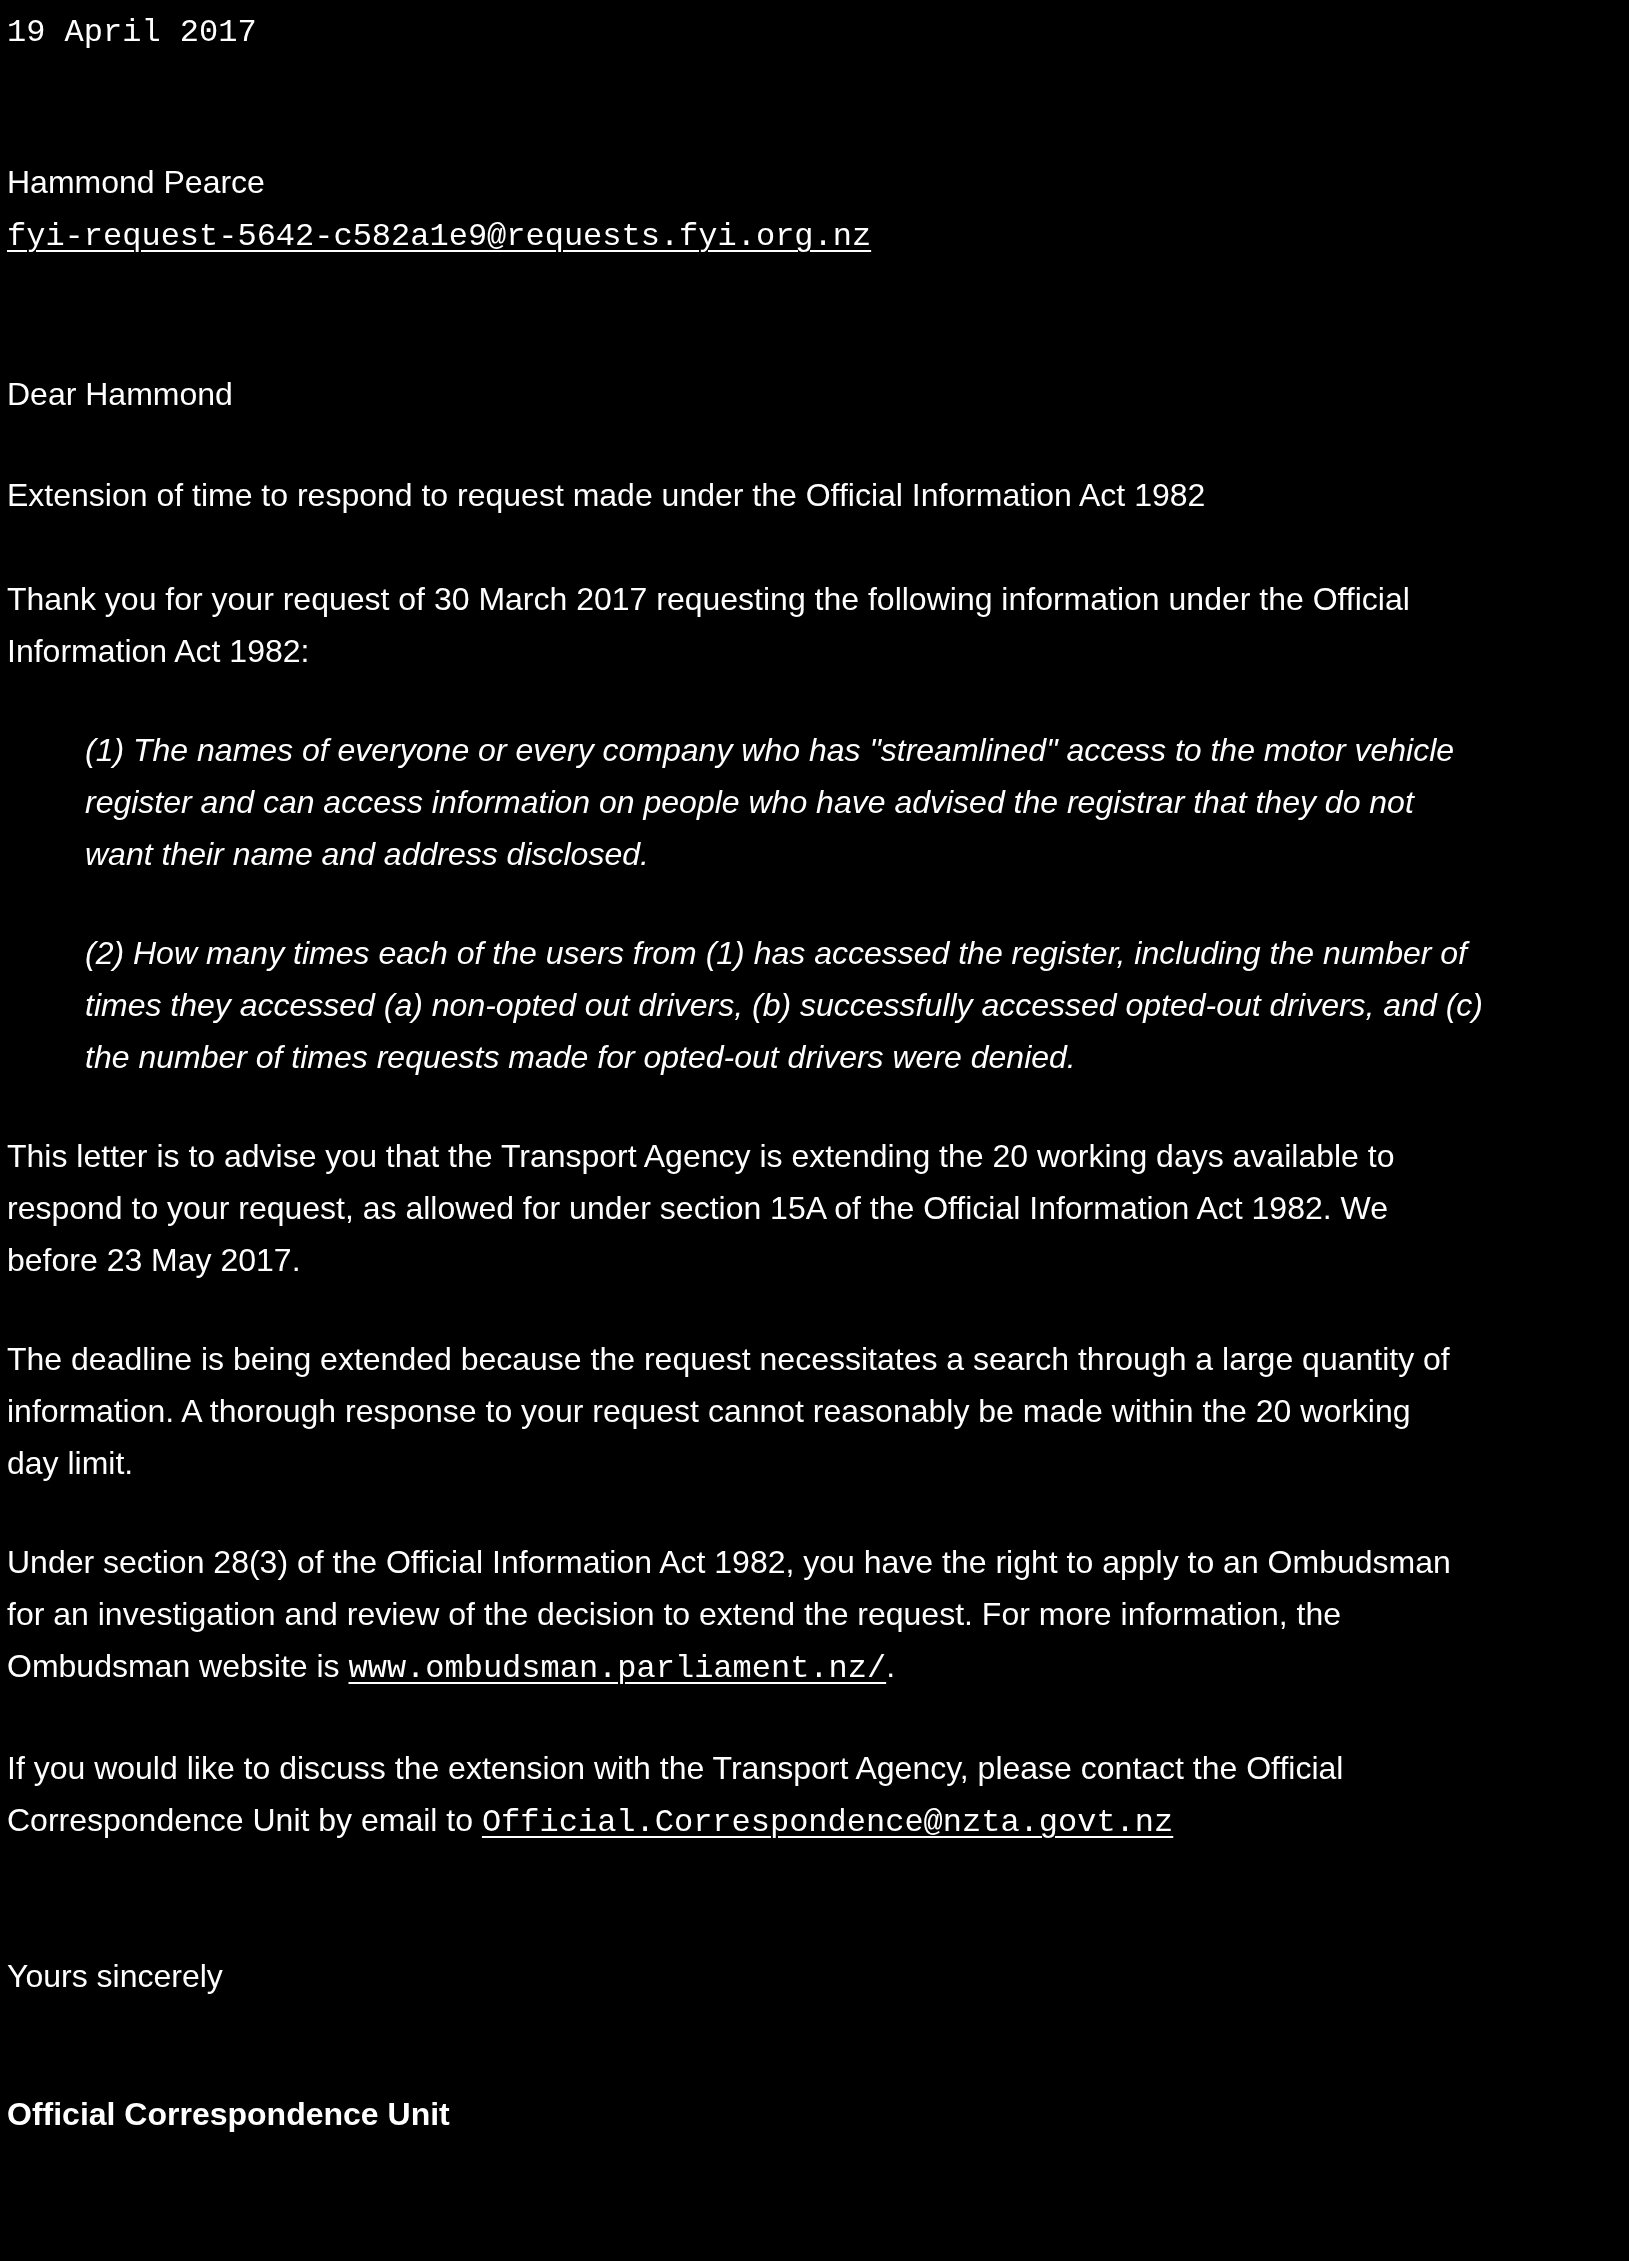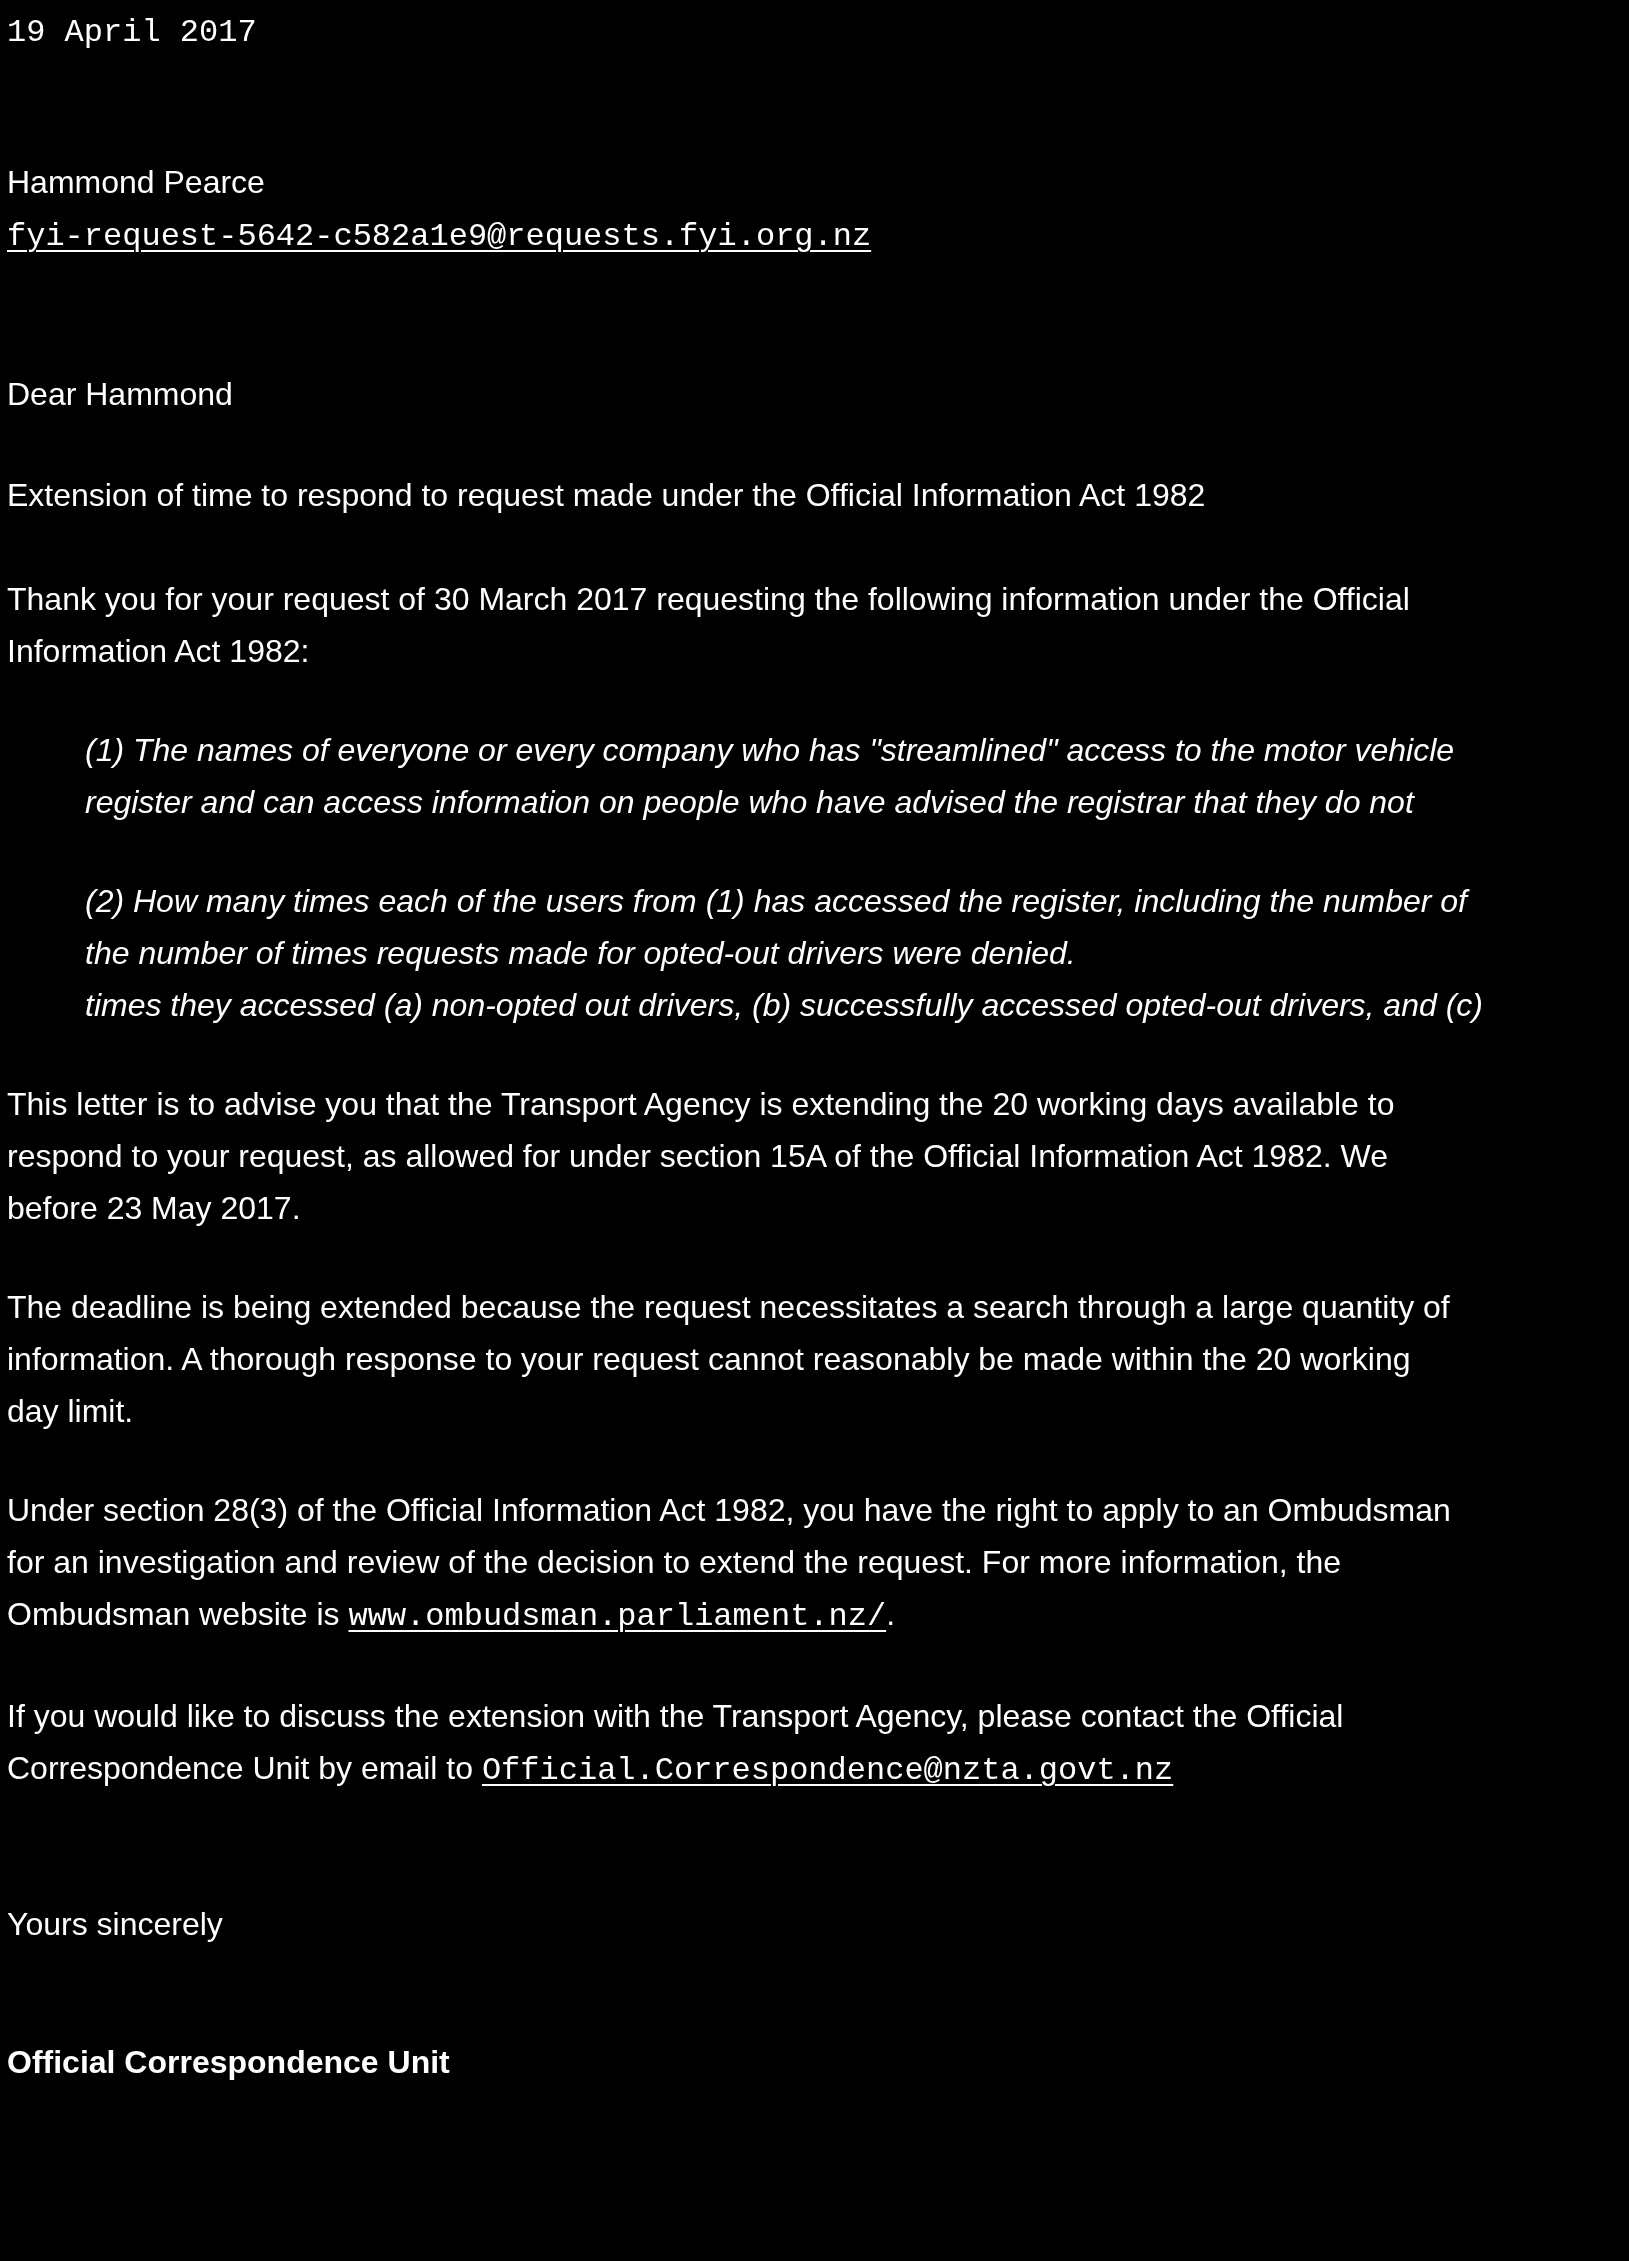--- a/index.html
+++ b/index.html
@@ -57,26 +57,27 @@
   <div class="line block-subject">Extension of time to respond to request made under the Official Information Act 1982</div>
 
   <div class="para">
     <div class="line">Thank you for your request of 30 March 2017 requesting the following information under the Official</div>
     <div class="line">Information Act 1982:</div>
   </div>
 
   <div class="quote">
     <div class="line">(1) The names of everyone or every company who has "streamlined" access to the motor vehicle</div>
     <div class="line">register and can access information on people who have advised the registrar that they do not</div>
+    <div class="line">want their name and address disclosed.</div>
   </div>
 
   <div class="quote">
     <div class="line">(2) How many times each of the users from (1) has accessed the register, including the number of</div>
+    <div class="line">times they accessed (a) non-opted out drivers, (b) successfully accessed opted-out drivers, and (c)</div>
     <div class="line">the number of times requests made for opted-out drivers were denied.</div>
-    <div class="line">times they accessed (a) non-opted out drivers, (b) successfully accessed opted-out drivers, and (c)</div>
   </div>
 
   <div class="para">
     <div class="line">This letter is to advise you that the Transport Agency is extending the 20 working days available to</div>
     <div class="line">respond to your request, as allowed for under section 15A of the Official Information Act 1982. We</div>
     <div class="line">before 23 May 2017.</div>
   </div>
 
   <div class="para">
     <div class="line">The deadline is being extended because the request necessitates a search through a large quantity of</div>

